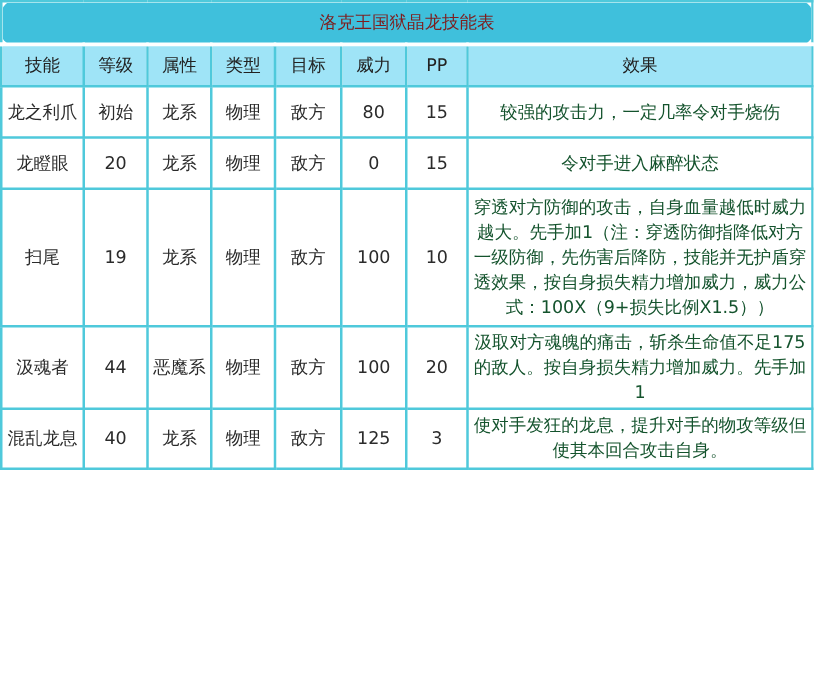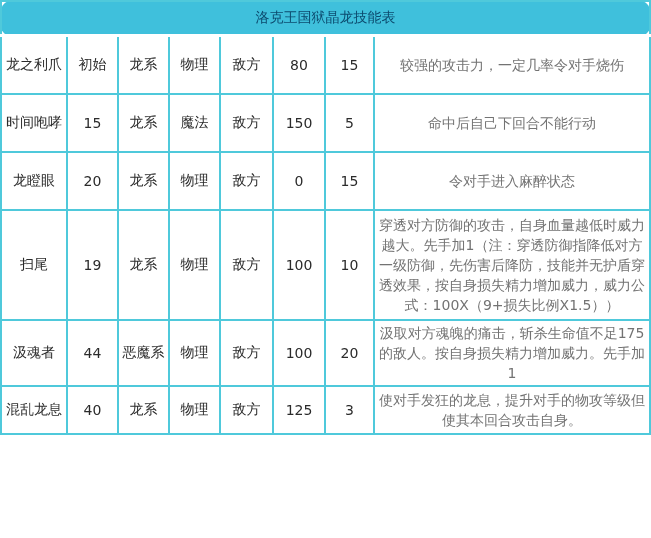--- a/index.html
+++ b/index.html
@@ -16,42 +16,42 @@
     vertical-align:middle;
     font-size:14px;
     font-weight:normal;
     padding:2px;
     overflow:hidden;
   }
   .title-cell{
     background:#3FC0DC;
     font-weight:bold;
     font-size:15px;
-    color:#0c4a6e;
+    color:#7f1d1d;
     height:28px;
     border-bottom:3px solid #ffffff !important;
     border-radius:10px;
   }
   .header-row th{
     background:#9FE4F7;
     height:27px;
     color:#222;
     border-bottom:3px solid #ffffff;
   }
   .body-row td{background:#ffffff;}
-  .rh-s{height:58px;}
+  .rh-s{height:41px;}
   .rh-xl{height:110px;}
   .rh-m{height:52px;}
   .rh-m2{height:48px;}
   td.c-effect{
     text-align:left;
     font-size:13px;
     line-height:20px;
     padding:4px 6px;
-    color:#737373;
+    color:#14532d;
   }
 </style>
 </head>
 <body>
 
 <div class="sheet">
   <table class="skill-table">
     <colgroup>
       <col style="width:66px">
         <col style="width:51px">
@@ -59,40 +59,40 @@
         <col style="width:51px">
       <col style="width:53px">
         <col style="width:52px">
         <col style="width:49px">
         <col>
     </colgroup>
     <tbody>
         <tr>
       <th colspan="8" class="title-cell">洛克王国狱晶龙技能表</th>
     </tr>
+    <tr class="header-row">
+      <th>技能</th>
+      <th>等级</th>
+      <th>属性</th>
+      <th>类型</th>
+      <th>目标</th>
+      <th>威力</th>
+      <th>PP</th>
+      <th>效果</th>
+    </tr>
 
     <tr class="body-row rh-s">
       <td>龙之利爪</td>
       <td>初始</td>
       <td>龙系</td>
       <td>物理</td>
       <td>敌方</td>
       <td>80</td>
       <td>15</td>
       <td class="c-effect">较强的攻击力，一定几率令对手烧伤</td>
-    </tr>
-    <tr class="body-row rh-s">
-      <td>时间咆哮</td>
-      <td>15</td>
-      <td>龙系</td>
-      <td>魔法</td>
-      <td>敌方</td>
-      <td>150</td>
-      <td>5</td>
-      <td class="c-effect">命中后自己下回合不能行动</td>
     </tr>
     <tr class="body-row rh-s">
       <td>龙瞪眼</td>
       <td>20</td>
       <td>龙系</td>
       <td>物理</td>
       <td>敌方</td>
       <td>0</td>
       <td>15</td>
       <td class="c-effect">令对手进入麻醉状态</td>

